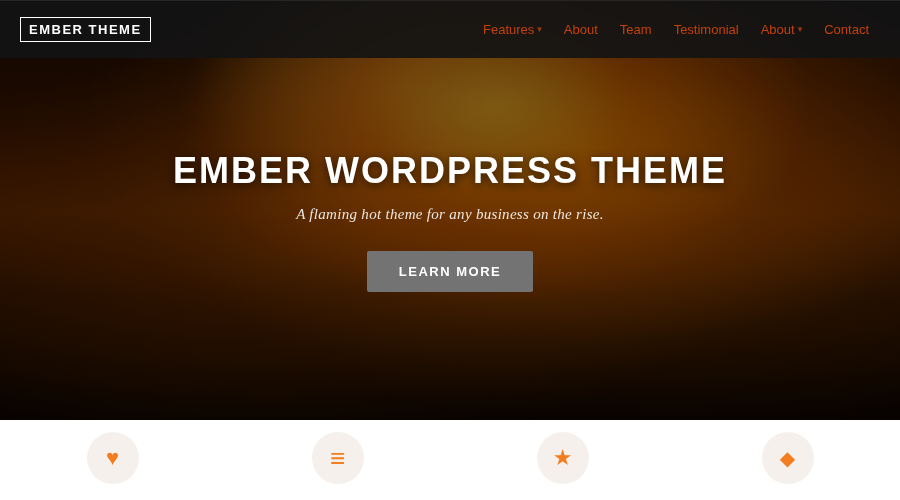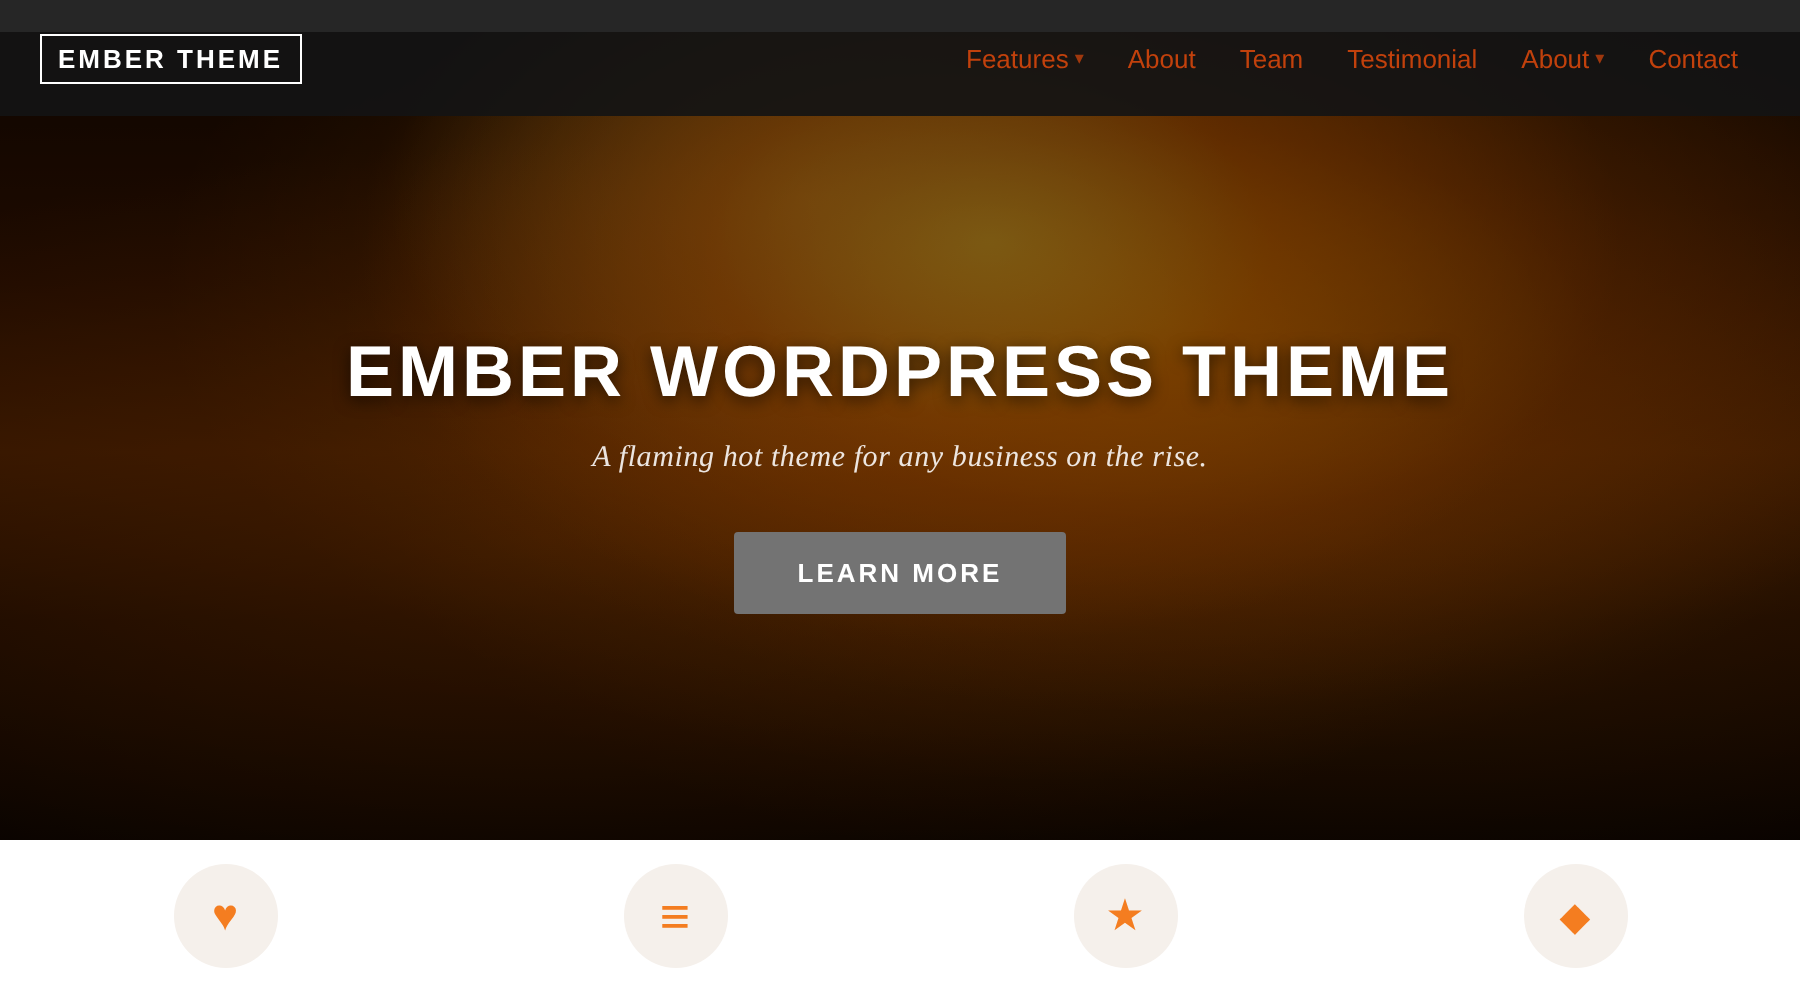--- a/index.html
+++ b/index.html
@@ -47,21 +47,21 @@
       font-size: 9px;
       opacity: 0.8;
     }
     .news-highlight a { color: #f90 !important; }
 
     
     .hero {
       position: relative;
       width: 900px;
       height: 420px;
-      top: 16px;
+      top: 1px;
       display: flex;
       align-items: center;
       justify-content: center;
       overflow: hidden;
     }
     .hero-bg {
       position: absolute;
       inset: 0;
       background:
         radial-gradient(ellipse at 60% 30%, rgba(255,140,0,0.35) 0%, transparent 60%),

